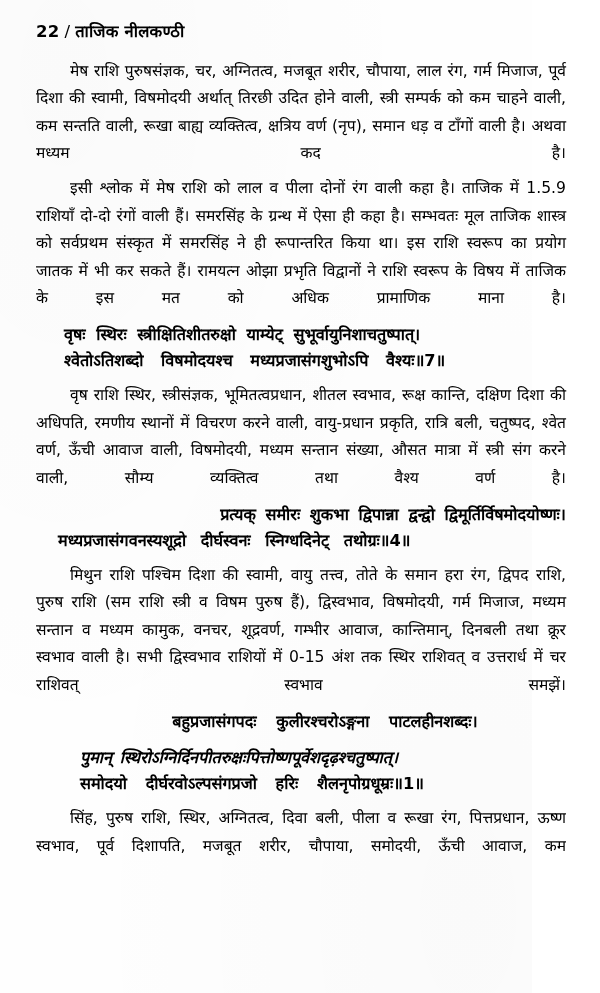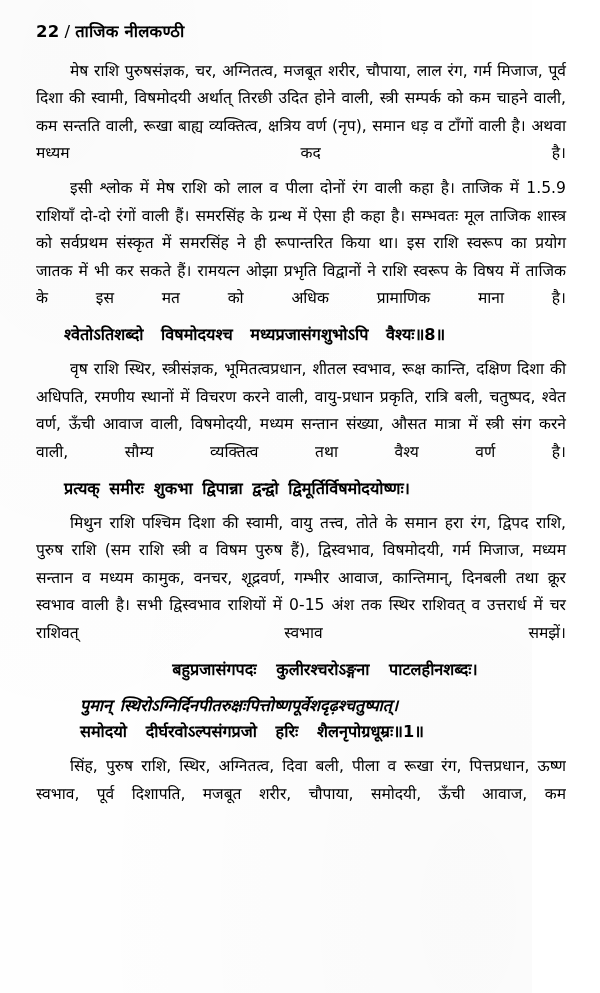--- a/index.html
+++ b/index.html
@@ -84,21 +84,21 @@
     white-space: nowrap;
   }
   .verse .vline.l1 {
     padding-left: 28px;
     word-spacing: 4px;
   }
   .verse .vline.l2 {
     padding-left: 28px;
     word-spacing: 10px;
   }
-  .verse.v4 .vline.l1 { padding-left: 28px; word-spacing: 4px; }
+  .verse.v4 .vline.l1 { padding-left: 28px; word-spacing: 4px; text-align: right; }
   .verse.v4 .vline.l2 { padding-left: 22px; word-spacing: 9px; }
   .verse.v5 .vline.l1 { padding-left: 48px; word-spacing: 14px; text-align: center; }
   .verse.v5 .vline.l2 { padding-left: 40px; word-spacing: 6px; }
   .verse.v6 .vline.l1 { padding-left: 44px; word-spacing: 2px; font-style: italic; }
   .verse.v6 .vline.l2 { padding-left: 44px; word-spacing: 13px; }
   .verse.v3 .vline.l1 { padding-left: 28px; word-spacing: 5px; }
   .verse.v3 .vline.l2 { padding-left: 28px; word-spacing: 12px; }
 
   .clip-bottom {
     overflow: hidden;
@@ -112,28 +112,30 @@
 
     <div class="running-head">
       <span class="folio">22</span><span class="sep">/</span><span class="title">ताजिक नीलकण्ठी</span>
     </div>
 
     <p class="para j-all">मेष राशि पुरुषसंज्ञक, चर, अग्नितत्व, मजबूत शरीर, चौपाया, लाल रंग, गर्म मिजाज, पूर्व दिशा की स्वामी, विषमोदयी अर्थात् तिरछी उदित होने वाली, स्त्री सम्पर्क को कम चाहने वाली, कम सन्तति वाली, रूखा बाह्य व्यक्तित्व, क्षत्रिय वर्ण (नृप), समान धड़ व टाँगों वाली है। अथवा मध्यम कद है।</p>
 
     <p class="para j-all">इसी श्लोक में मेष राशि को लाल व पीला दोनों रंग वाली कहा है। ताजिक में 1.5.9 राशियाँ दो-दो रंगों वाली हैं। समरसिंह के ग्रन्थ में ऐसा ही कहा है। सम्भवतः मूल ताजिक शास्त्र को सर्वप्रथम संस्कृत में समरसिंह ने ही रूपान्तरित किया था। इस राशि स्वरूप का प्रयोग जातक में भी कर सकते हैं। रामयत्न ओझा प्रभृति विद्वानों ने राशि स्वरूप के विषय में ताजिक के इस मत को अधिक प्रामाणिक माना है।</p>
 
     <div class="verse v3">
-      <span class="vline l2">श्वेतोऽतिशब्दो  विषमोदयश्च  मध्यप्रजासंगशुभोऽपि  वैश्यः॥8॥</span>
+      <span class="vline l1">वृषः स्थिरः स्त्रीक्षितिशीतरुक्षो याम्येट् सुभूर्वायुनिशाचतुष्पात्।</span>
+      <span class="vline l2">श्वेतोऽतिशब्दो  विषमोदयश्च  मध्यप्रजासंगशुभोऽपि  वैश्यः॥7॥</span>
     </div>
 
     <p class="para j-all">वृष राशि स्थिर, स्त्रीसंज्ञक, भूमितत्वप्रधान, शीतल स्वभाव, रूक्ष कान्ति, दक्षिण दिशा की अधिपति, रमणीय स्थानों में विचरण करने वाली, वायु-प्रधान प्रकृति, रात्रि बली, चतुष्पद, श्वेत वर्ण, ऊँची आवाज वाली, विषमोदयी, मध्यम सन्तान संख्या, औसत मात्रा में स्त्री संग करने वाली, सौम्य व्यक्तित्व तथा वैश्य वर्ण है।</p>
 
 
     <div class="verse v4">
       <span class="vline l1">प्रत्यक् समीरः शुकभा द्विपान्ना द्वन्द्वो द्विमूर्तिर्विषमोदयोष्णः।</span>
+      <span class="vline l2">मध्यप्रजासंगवनस्यशूद्रो  दीर्घस्वनः  स्निग्धदिनेट्  तथोग्रः॥4॥</span>
     </div>
 
     <p class="para j-all">मिथुन राशि पश्चिम दिशा की स्वामी, वायु तत्त्व, तोते के समान हरा रंग, द्विपद राशि, पुरुष राशि (सम राशि स्त्री व विषम पुरुष हैं), द्विस्वभाव, विषमोदयी, गर्म मिजाज, मध्यम सन्तान व मध्यम कामुक, वनचर, शूद्रवर्ण, गम्भीर आवाज, कान्तिमान्, दिनबली तथा क्रूर स्वभाव वाली है। सभी द्विस्वभाव राशियों में 0-15 अंश तक स्थिर राशिवत् व उत्तरार्ध में चर राशिवत् स्वभाव समझें।</p>
 
     <div class="verse v5">
       <span class="vline l1">बहुप्रजासंगपदः   कुलीरश्चरोऽङ्गना   पाटलहीनशब्दः।</span>
     </div>
 
 
     <div class="verse v6">

